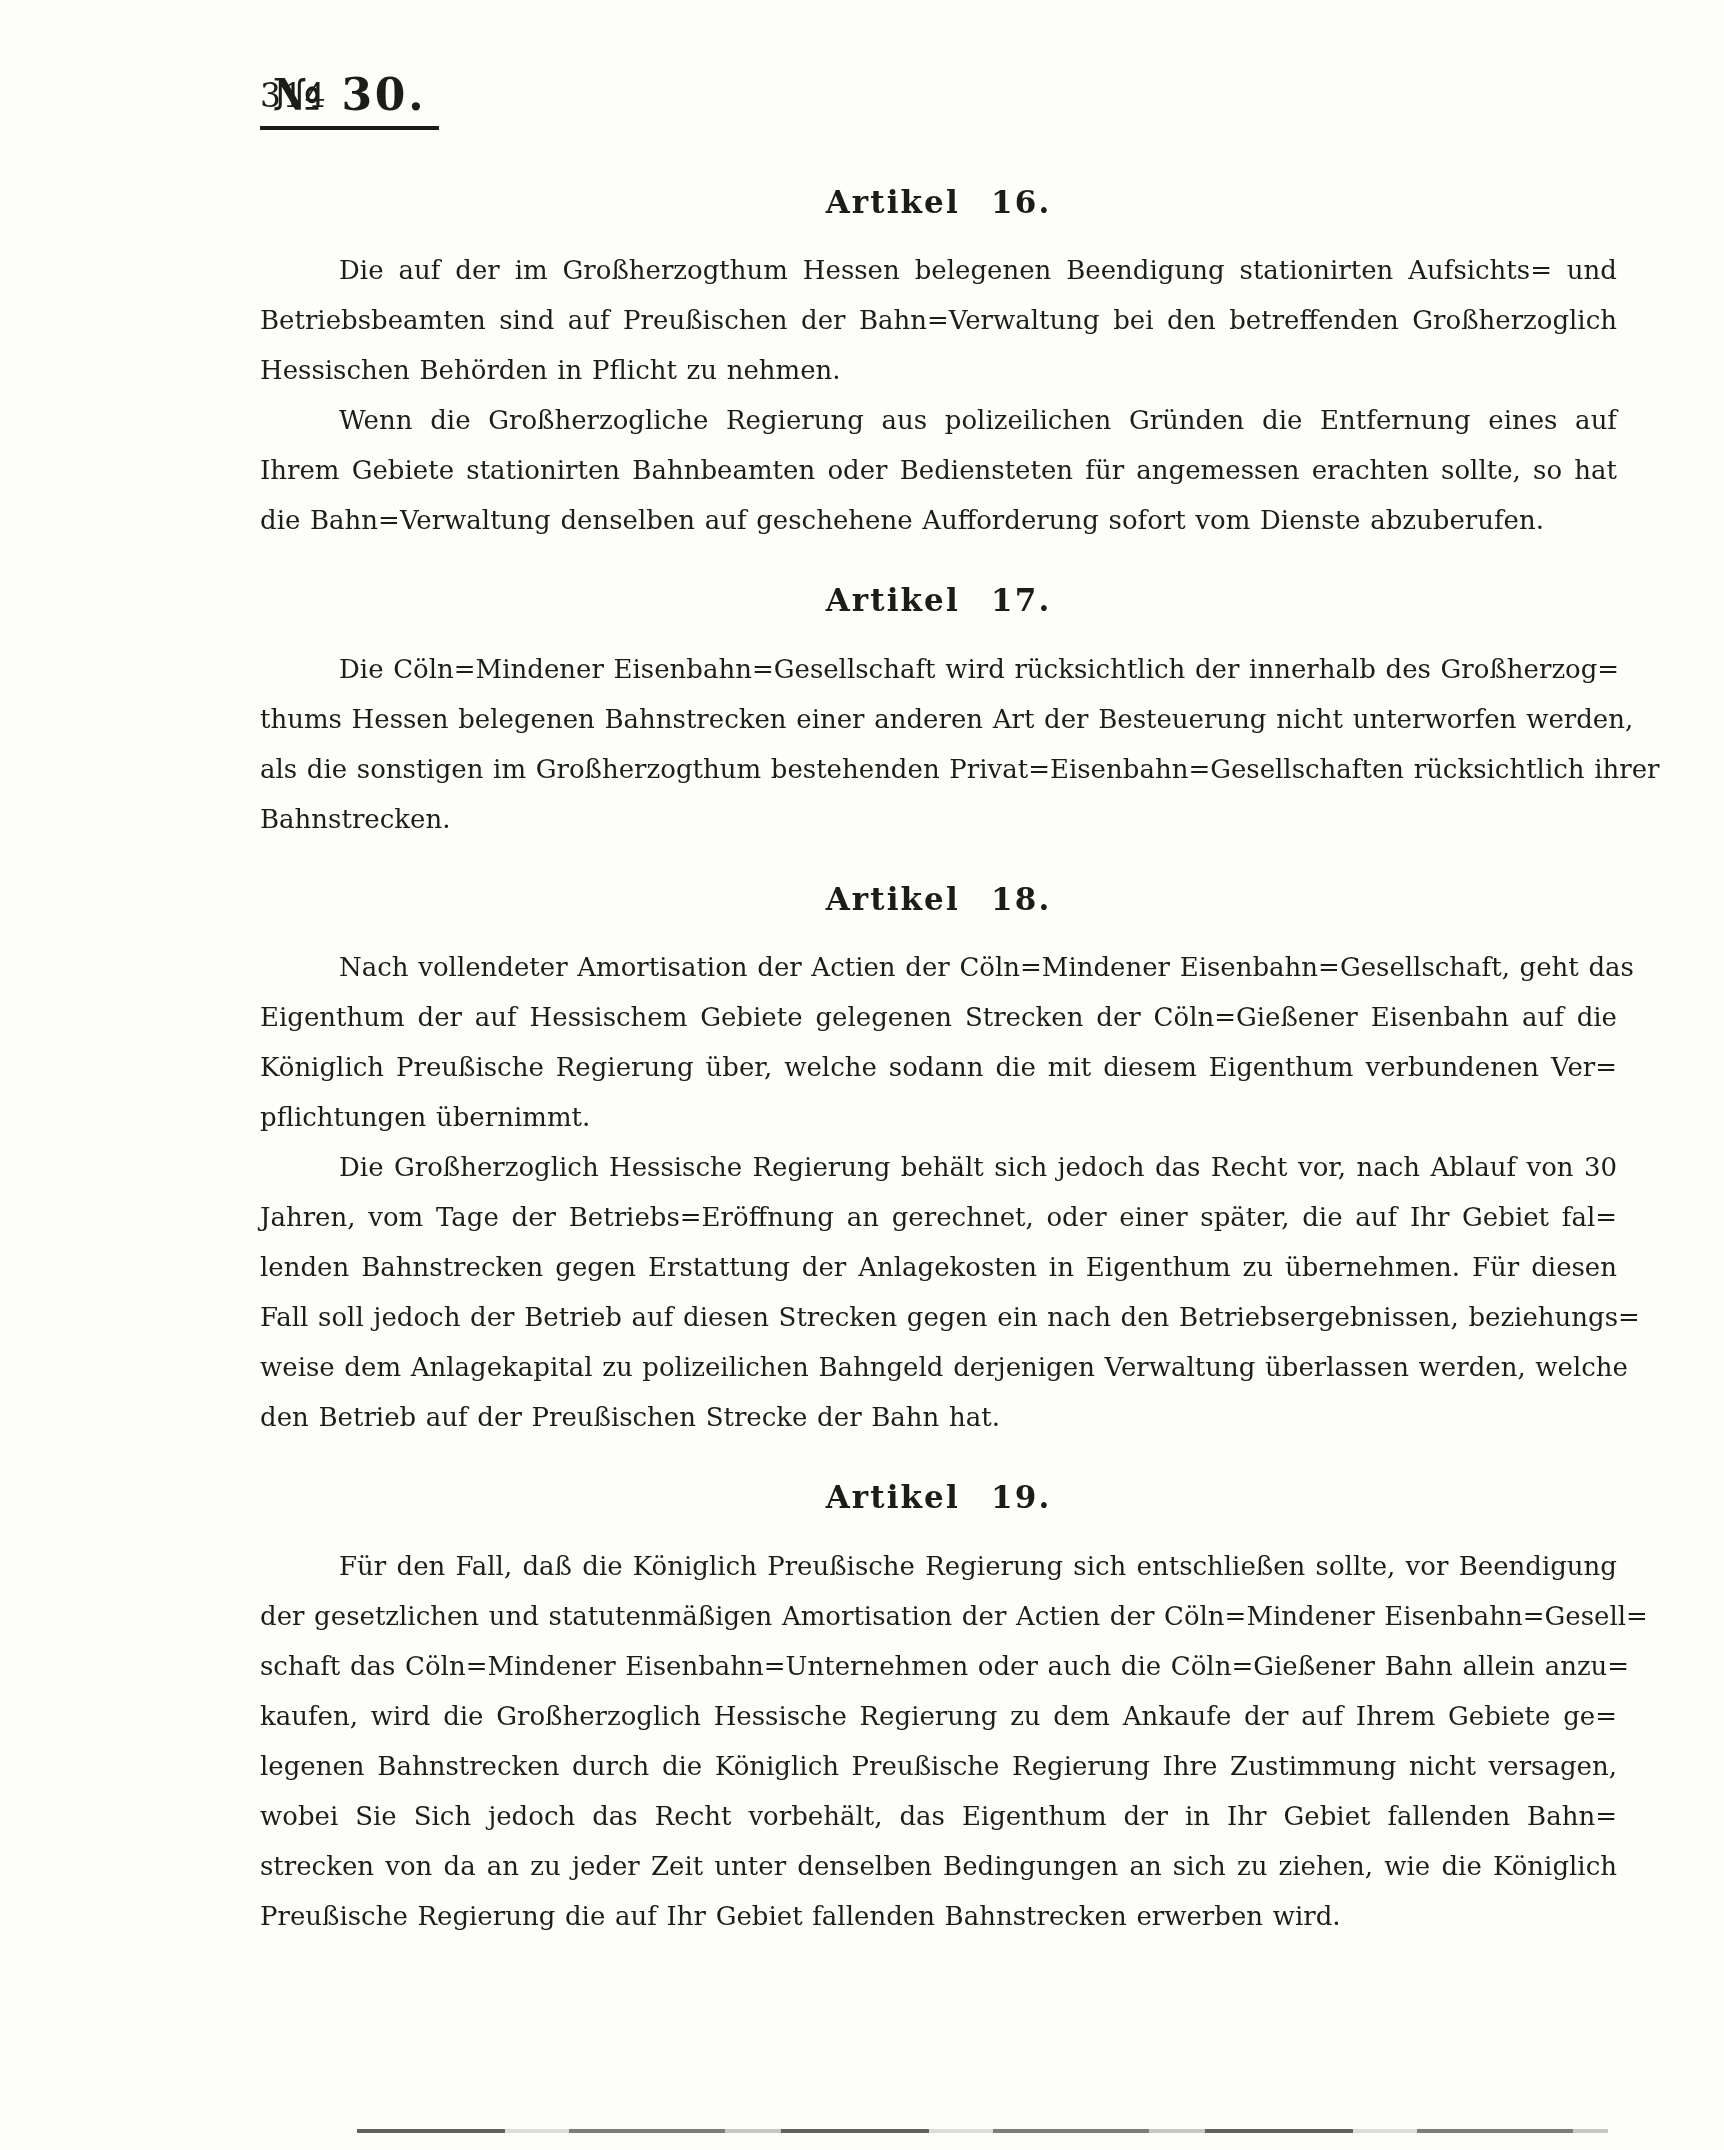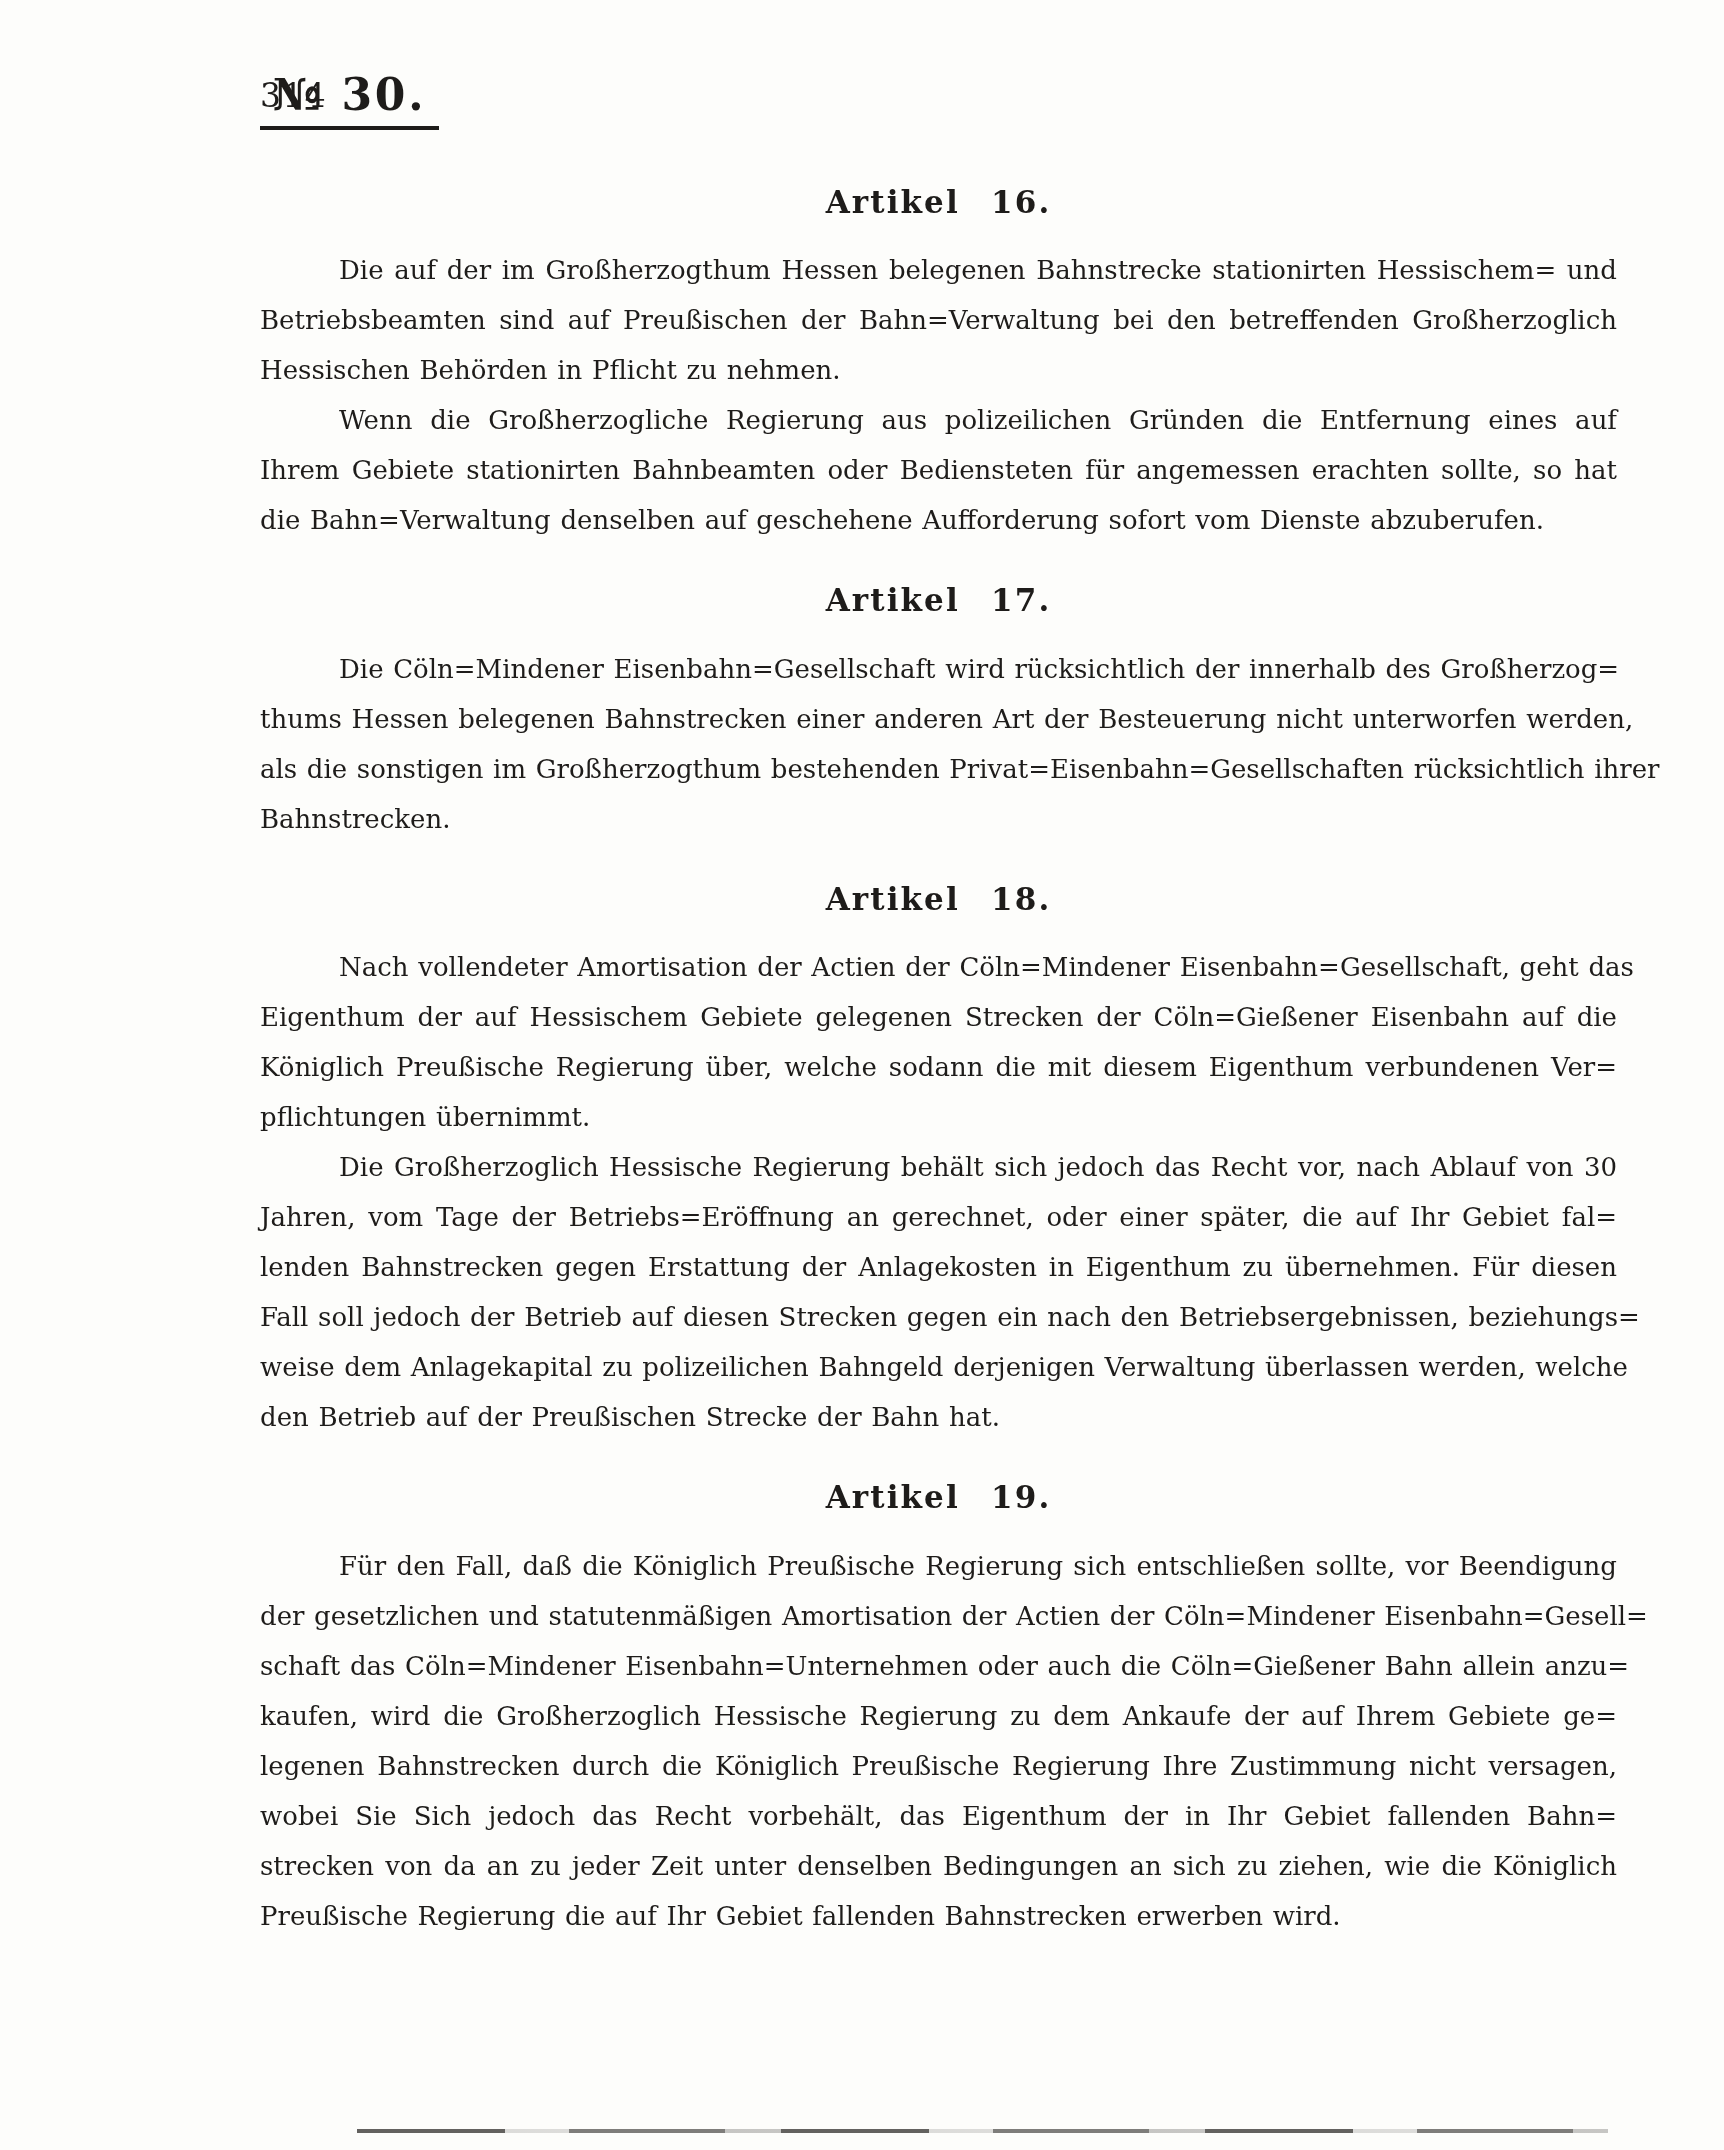--- a/index.html
+++ b/index.html
@@ -100,21 +100,21 @@
     <span class="page-number">314</span>
     <div class="issue-label">
       <span>№ 30.</span>
     </div>
   </header>
 
   <main class="doc-body" id="doc-body">
       <section class="article">
         <div class="article-heading">Artikel 16.</div>
         <div class="paragraph">
-          <div class="line first">Die auf der im Großherzogthum Hessen belegenen Bahnstrecke stationirten Hessischem= und</div>
+          <div class="line first">Die auf der im Großherzogthum Hessen belegenen Beendigung stationirten Aufsichts= und</div>
           <div class="line">Betriebsbeamten sind auf Preußischen der Bahn=Verwaltung bei den betreffenden Großherzoglich</div>
           <div class="line last">Hessischen Behörden in Pflicht zu nehmen.</div>
         </div>
         <div class="paragraph">
           <div class="line first">Wenn die Großherzogliche Regierung aus polizeilichen Gründen die Entfernung eines auf</div>
           <div class="line">Ihrem Gebiete stationirten Bahnbeamten oder Bediensteten für angemessen erachten sollte, so hat</div>
           <div class="line last">die Bahn=Verwaltung denselben auf geschehene Aufforderung sofort vom Dienste abzuberufen.</div>
         </div>
       </section>
       <section class="article">

